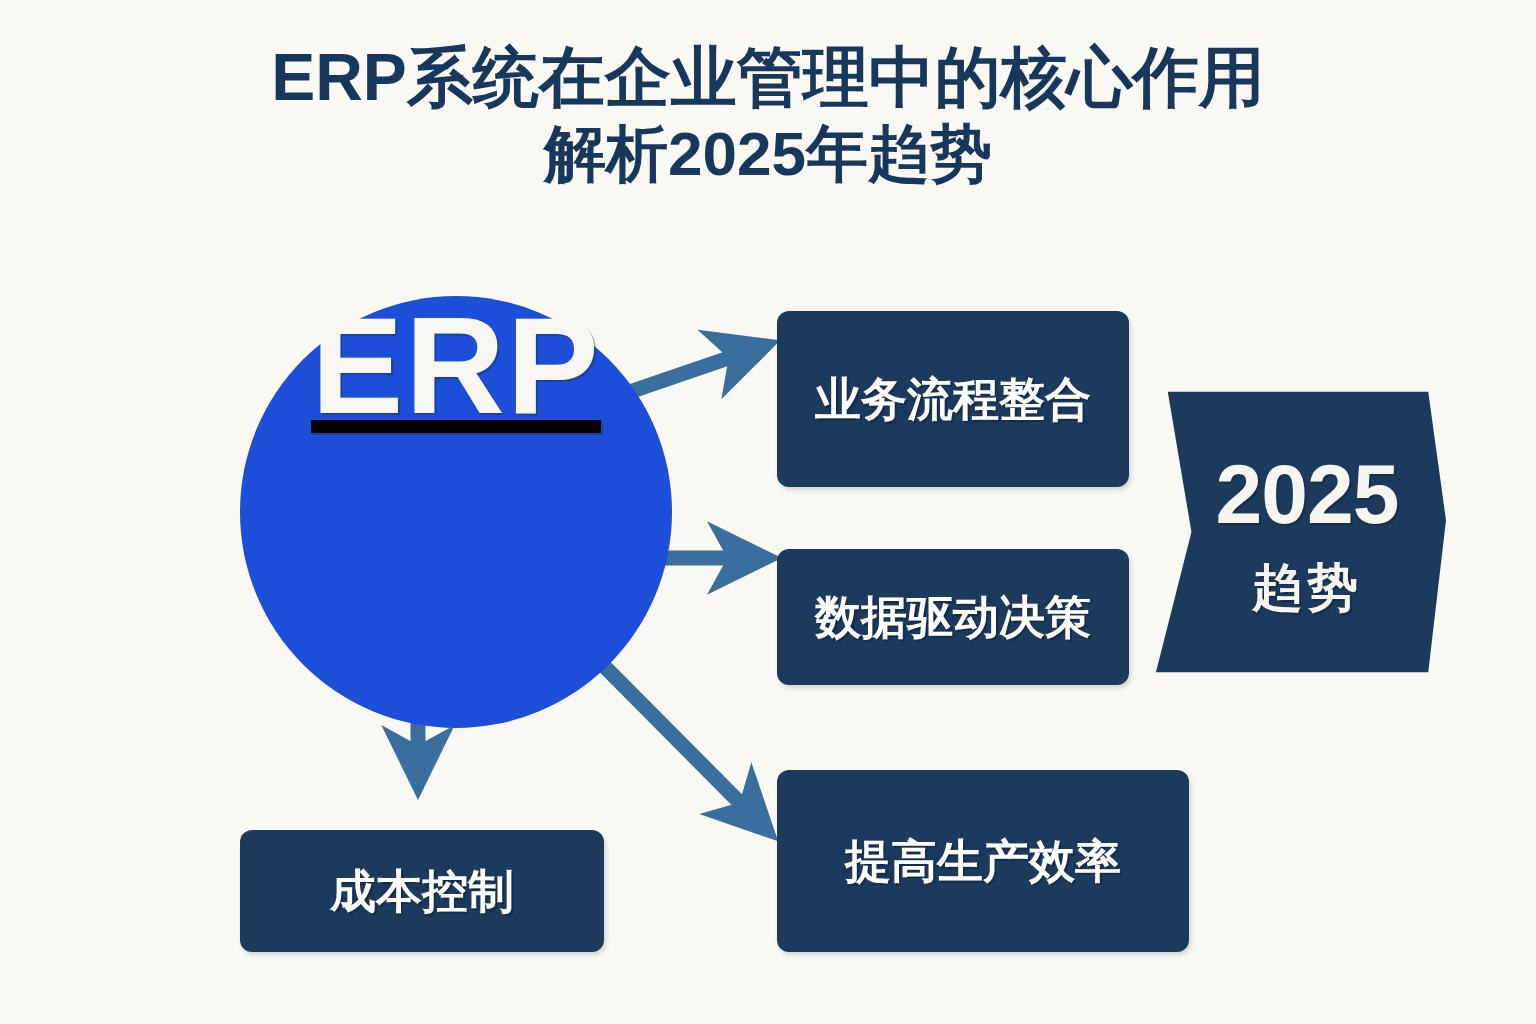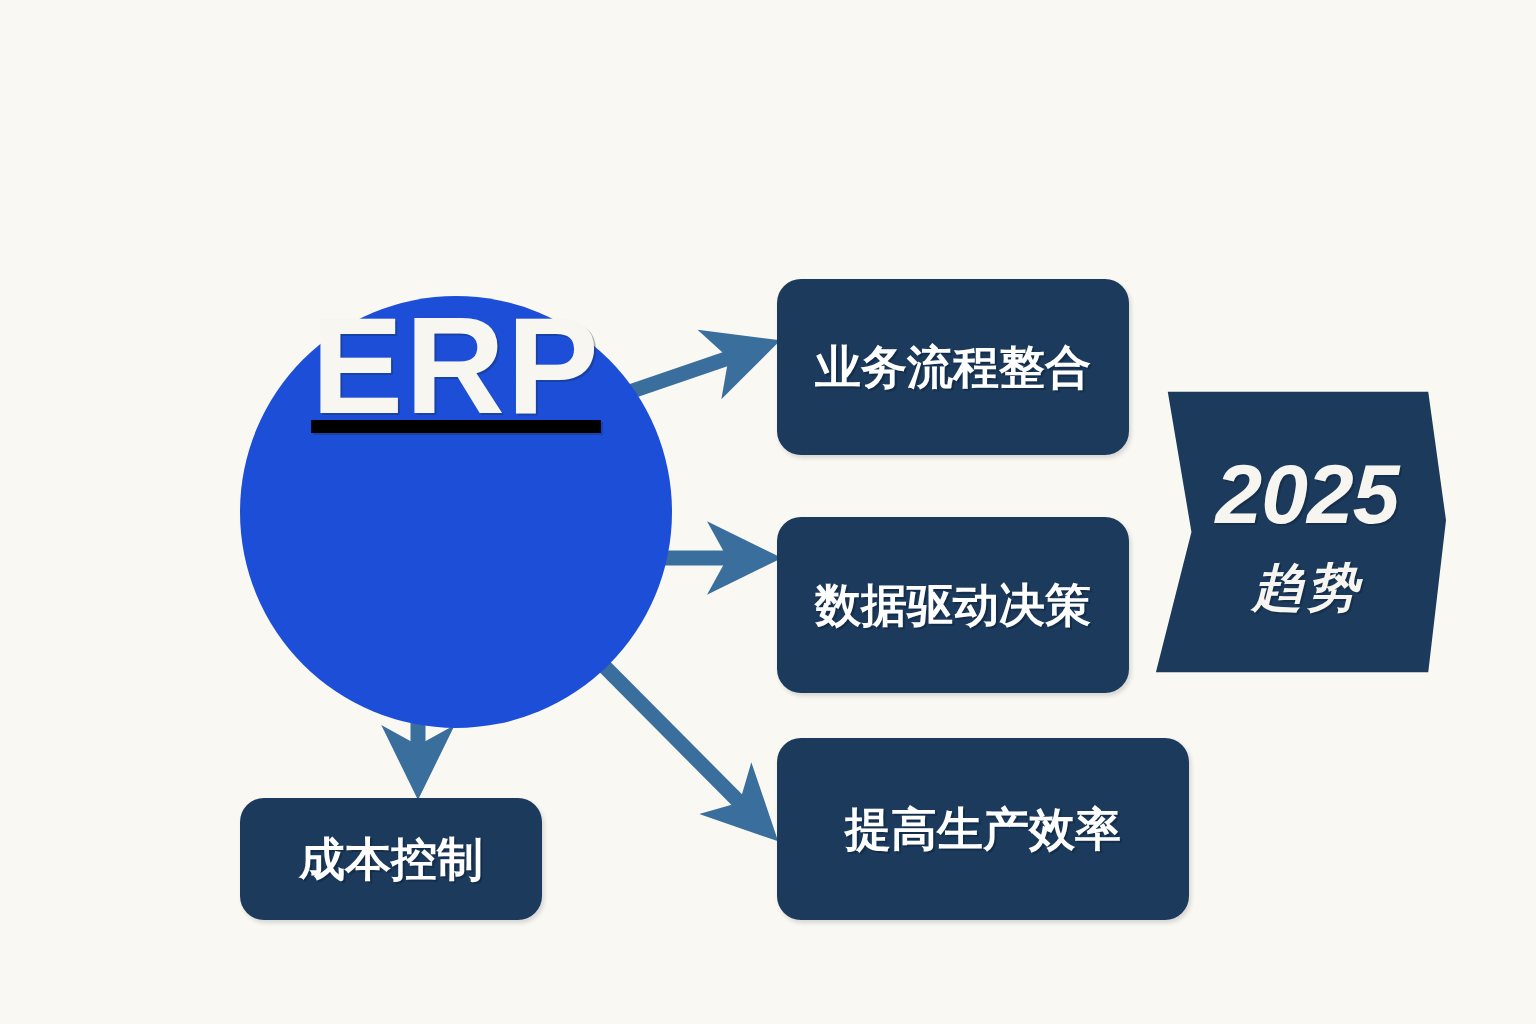--- a/index.html
+++ b/index.html
@@ -75,54 +75,54 @@
     font-weight: bold;
     letter-spacing: 2px;
     line-height: 1;
     text-shadow: 2px 2px 0 rgba(20,45,75,0.35);
   }
 
   
   .node-box {
     position: absolute;
     background: #1b3a5c;
-    border-radius: 24px;
+    border-radius: 12px;
     display: flex;
     align-items: center;
     justify-content: center;
     box-shadow: 2px 3px 4px rgba(30,40,60,0.16);
+    margin-top: 32px;
   }
   .node-text {
     color: #ffffff;
     font-weight: bold;
     text-align: center;
     line-height: 1.22;
     text-shadow: 2px 2px 0 rgba(15,35,60,0.55);
   }
   .node-right .node-text {
     font-size: 46px;
     padding: 0 26px;
   }
   .node-bottom .node-text {
     font-size: 46px;
   }
 
   #box-process { left: 777px; top: 279px;  width: 352px; height: 176px; }
-  #box-data    { left: 777px; top: 517px;  width: 352px; height: 176px; }
+  #box-data    { left: 777px; top: 517px;  width: 352px; height: 136px; }
   #box-effic   { left: 777px; top: 738px;  width: 412px; height: 182px; }
-  #box-cost    { left: 240px; top: 798px;  width: 302px; height: 122px; }
+  #box-cost    { left: 240px; top: 798px;  width: 364px; height: 122px; }
 
   
   #trend-chevron {
     position: absolute;
     left: 1150px;
     top: 386px;
     width: 296px;
     height: 292px;
-    font-style: italic;
   }
   .chevron-shape {
     position: absolute;
     inset: 0;
     background: #1b3a5c;
     clip-path: polygon(6% 2%, 94% 2%, 100% 46%, 94% 98%, 2% 98%, 14% 50%);
   }
   .chevron-content {
     position: absolute;
     inset: 0;
@@ -149,20 +149,24 @@
     margin-top: 26px;
     letter-spacing: 4px;
     text-shadow: 2px 2px 0 rgba(15,35,60,0.5);
   }
 </style>
 </head>
 <body>
 
 <div id="stage">
 
+  <div class="title-block">
+    <div class="title-line1">ERP系统在企业管理中的核心作用</div>
+    <div class="title-line2">解析2025年趋势</div>
+  </div>
 
   <svg id="connectors" viewBox="0 0 1536 1024" xmlns="http://www.w3.org/2000/svg">
     <defs>
       <marker id="ah" markerWidth="5.2" markerHeight="5.2" refX="3.0" refY="2.6" orient="auto" markerUnits="strokeWidth">
         <path d="M0,0.15 L5.0,2.6 L0,5.05 L1.35,2.6 Z" fill="#3a6e9c"></path>
       </marker>
     </defs>
 
     <g>
       <line x1="606" y1="400" x2="752" y2="350" stroke="#3a6e9c" stroke-width="15" marker-end="url(#ah)"></line>

